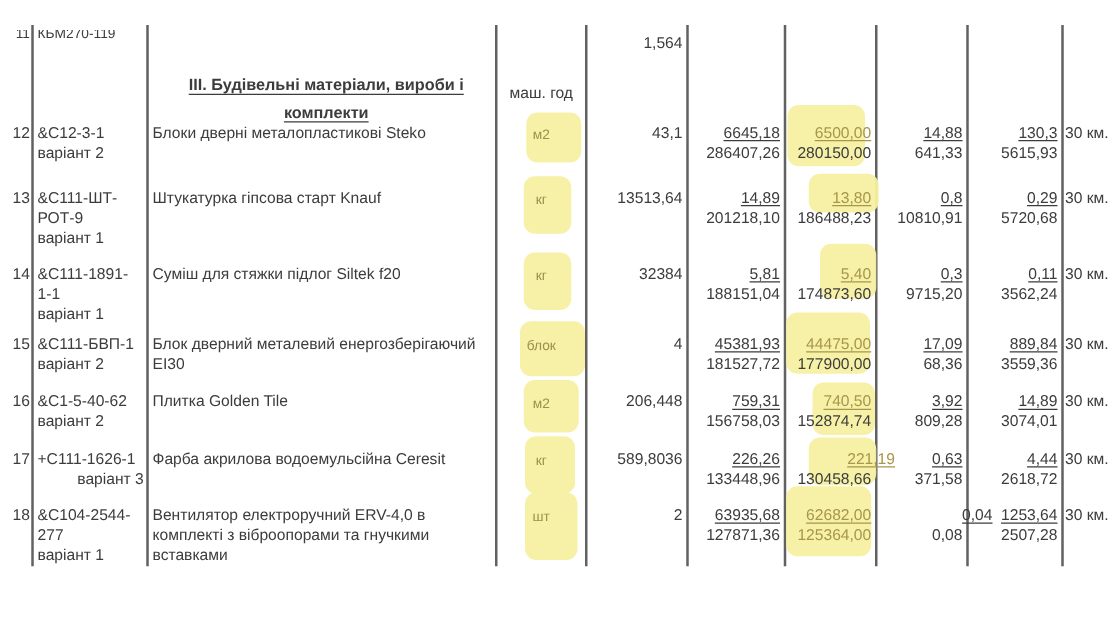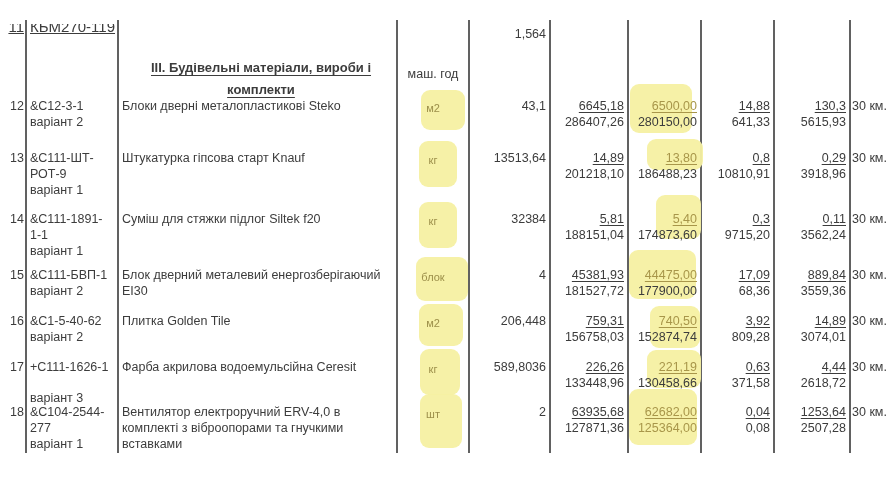--- a/index.html
+++ b/index.html
@@ -11,21 +11,21 @@
   .center{text-align:center;}
   .u{text-decoration:underline;text-underline-offset:2px;}
   .hl{position:absolute;background:#f6f0a2;border-radius:9px;opacity:.95;z-index:1;}
   .olive{color:#a8964a;}
   .unit-label{font-size:11px;color:#9c8f4a;z-index:2;}
   .z{z-index:2;}
   .section-title{position:absolute;left:130px;width:262px;text-align:center;
         font-weight:bold;font-size:13px;line-height:21px;
         text-decoration:underline;text-underline-offset:3px;z-index:2;}
   .clipwrap{position:absolute;overflow:hidden;height:14px;top:24px;}
-  .clipwrap > div{margin-top:-5px;font-size:15px;line-height:16px;white-space:nowrap;text-decoration:underline;}
+  .clipwrap > div{margin-top:-5px;font-size:11px;line-height:16px;white-space:nowrap;}
 </style>
 </head>
 <body>
 
 <div id="page">
 
   <div class="clipwrap" style="left:6px;width:18px;">
     <div class="right" style="width:18px;">11</div>
   </div>
   <div class="clipwrap" style="left:30px;width:86px;">
@@ -73,21 +73,21 @@
       <div class="cell z" style="left: 122px; top: 150px; width: 272px;">Штукатурка гіпсова старт Knauf</div>
       <div class="cell center unit-label" style="left: 398px; top: 152px; width: 70px;">кг</div>
       <div class="cell right z" style="left: 470px; top: 150px; width: 76px;">13513,64</div>
       <div class="cell right u z" style="left: 552px; top: 150px; width: 72px;">14,89</div>
       <div class="cell right z" style="left: 552px; top: 166px; width: 72px;">201218,10</div>
       <div class="cell right u olive z" style="left: 629px; top: 150px; width: 68px;">13,80</div>
       <div class="cell right z" style="left: 629px; top: 166px; width: 68px;">186488,23</div>
       <div class="cell right u z" style="left: 703px; top: 150px; width: 67px;">0,8</div>
       <div class="cell right z" style="left: 703px; top: 166px; width: 67px;">10810,91</div>
       <div class="cell right u z" style="left: 777px; top: 150px; width: 69px;">0,29</div>
-      <div class="cell right z" style="left: 777px; top: 166px; width: 69px;">3918,96</div>
+      <div class="cell right z" style="left: 777px; top: 166px; width: 69px;">5720,68</div>
       <div class="cell z" style="left: 852px; top: 150px; width: 36px;">30 км.</div>
       <div class="hl" style="left: 419px; top: 202px; width: 38px; height: 46px;"></div>
       <div class="hl" style="left: 656px; top: 195px; width: 45px; height: 44px;"></div>
       <div class="cell right z" style="left: 6px; top: 211px; width: 18px;">14</div>
       <div class="cell z" style="left: 30px; top: 211px; width: 85px;">&amp;C111-1891-</div>
       <div class="cell z" style="left: 30px; top: 227px; width: 85px;">1-1</div>
       <div class="cell z" style="left: 30px; top: 243px; width: 85px;">варіант 1</div>
       <div class="cell z" style="left: 122px; top: 211px; width: 272px;">Суміш для стяжки підлог Siltek f20</div>
       <div class="cell center unit-label" style="left: 398px; top: 213px; width: 70px;">кг</div>
       <div class="cell right z" style="left: 470px; top: 211px; width: 76px;">32384</div>
@@ -132,27 +132,27 @@
       <div class="cell right z" style="left: 629px; top: 329px; width: 68px;">152874,74</div>
       <div class="cell right u z" style="left: 703px; top: 313px; width: 67px;">3,92</div>
       <div class="cell right z" style="left: 703px; top: 329px; width: 67px;">809,28</div>
       <div class="cell right u z" style="left: 777px; top: 313px; width: 69px;">14,89</div>
       <div class="cell right z" style="left: 777px; top: 329px; width: 69px;">3074,01</div>
       <div class="cell z" style="left: 852px; top: 313px; width: 36px;">30 км.</div>
       <div class="hl" style="left: 420px; top: 349px; width: 40px; height: 46px;"></div>
       <div class="hl" style="left: 647px; top: 350px; width: 54px; height: 38px;"></div>
       <div class="cell right z" style="left: 6px; top: 359px; width: 18px;">17</div>
       <div class="cell z" style="left: 30px; top: 359px; width: 85px;">+C111-1626-1</div>
-      <div class="cell z" style="left: 30px; top: 390px; width: 85px;">варіант 3</div>
+      <div class="cell z" style="left: 30px; top: 375px; width: 85px; text-align: right;">варіант 3</div>
       <div class="cell z" style="left: 122px; top: 359px; width: 272px;">Фарба акрилова водоемульсійна Ceresit</div>
       <div class="cell center unit-label" style="left: 398px; top: 361px; width: 70px;">кг</div>
       <div class="cell right z" style="left: 470px; top: 359px; width: 76px;">589,8036</div>
       <div class="cell right u z" style="left: 552px; top: 359px; width: 72px;">226,26</div>
       <div class="cell right z" style="left: 552px; top: 375px; width: 72px;">133448,96</div>
-      <div class="cell right u olive z" style="left: 629px; top: 359px; width: 68px;">221,19</div>
+      <div class="cell right u olive z" style="left: 629px; top: 359px; width: 68px; padding-left: 19px;">221,19</div>
       <div class="cell right z" style="left: 629px; top: 375px; width: 68px;">130458,66</div>
       <div class="cell right u z" style="left: 703px; top: 359px; width: 67px;">0,63</div>
       <div class="cell right z" style="left: 703px; top: 375px; width: 67px;">371,58</div>
       <div class="cell right u z" style="left: 777px; top: 359px; width: 69px;">4,44</div>
       <div class="cell right z" style="left: 777px; top: 375px; width: 69px;">2618,72</div>
       <div class="cell z" style="left: 852px; top: 359px; width: 36px;">30 км.</div>
       <div class="hl" style="left: 420px; top: 394px; width: 42px; height: 54px;"></div>
       <div class="hl" style="left: 629px; top: 389px; width: 68px; height: 56px;"></div>
       <div class="cell right z" style="left: 6px; top: 404px; width: 18px;">18</div>
       <div class="cell z" style="left: 30px; top: 404px; width: 85px;">&amp;C104-2544-</div>
@@ -160,20 +160,20 @@
       <div class="cell z" style="left: 30px; top: 436px; width: 85px;">варіант 1</div>
       <div class="cell z" style="left: 122px; top: 404px; width: 272px;">Вентилятор електроручний ERV-4,0 в</div>
       <div class="cell z" style="left: 122px; top: 420px; width: 272px;">комплекті з віброопорами та гнучкими</div>
       <div class="cell z" style="left: 122px; top: 436px; width: 272px;">вставками</div>
       <div class="cell center unit-label" style="left: 398px; top: 406px; width: 70px;">шт</div>
       <div class="cell right z" style="left: 470px; top: 404px; width: 76px;">2</div>
       <div class="cell right u z" style="left: 552px; top: 404px; width: 72px;">63935,68</div>
       <div class="cell right z" style="left: 552px; top: 420px; width: 72px;">127871,36</div>
       <div class="cell right u olive z" style="left: 629px; top: 404px; width: 68px;">62682,00</div>
       <div class="cell right z olive" style="left: 629px; top: 420px; width: 68px;">125364,00</div>
-      <div class="cell right u z" style="left: 703px; top: 404px; width: 67px;">0,04</div>
+      <div class="cell right u z" style="left: 703px; top: 404px; width: 67px; padding-left: 24px;">0,04</div>
       <div class="cell right z" style="left: 703px; top: 420px; width: 67px;">0,08</div>
       <div class="cell right u z" style="left: 777px; top: 404px; width: 69px;">1253,64</div>
       <div class="cell right z" style="left: 777px; top: 420px; width: 69px;">2507,28</div>
       <div class="cell z" style="left: 852px; top: 404px; width: 36px;">30 км.</div>
     </div>
 
 </div>
 
 </body></html>

